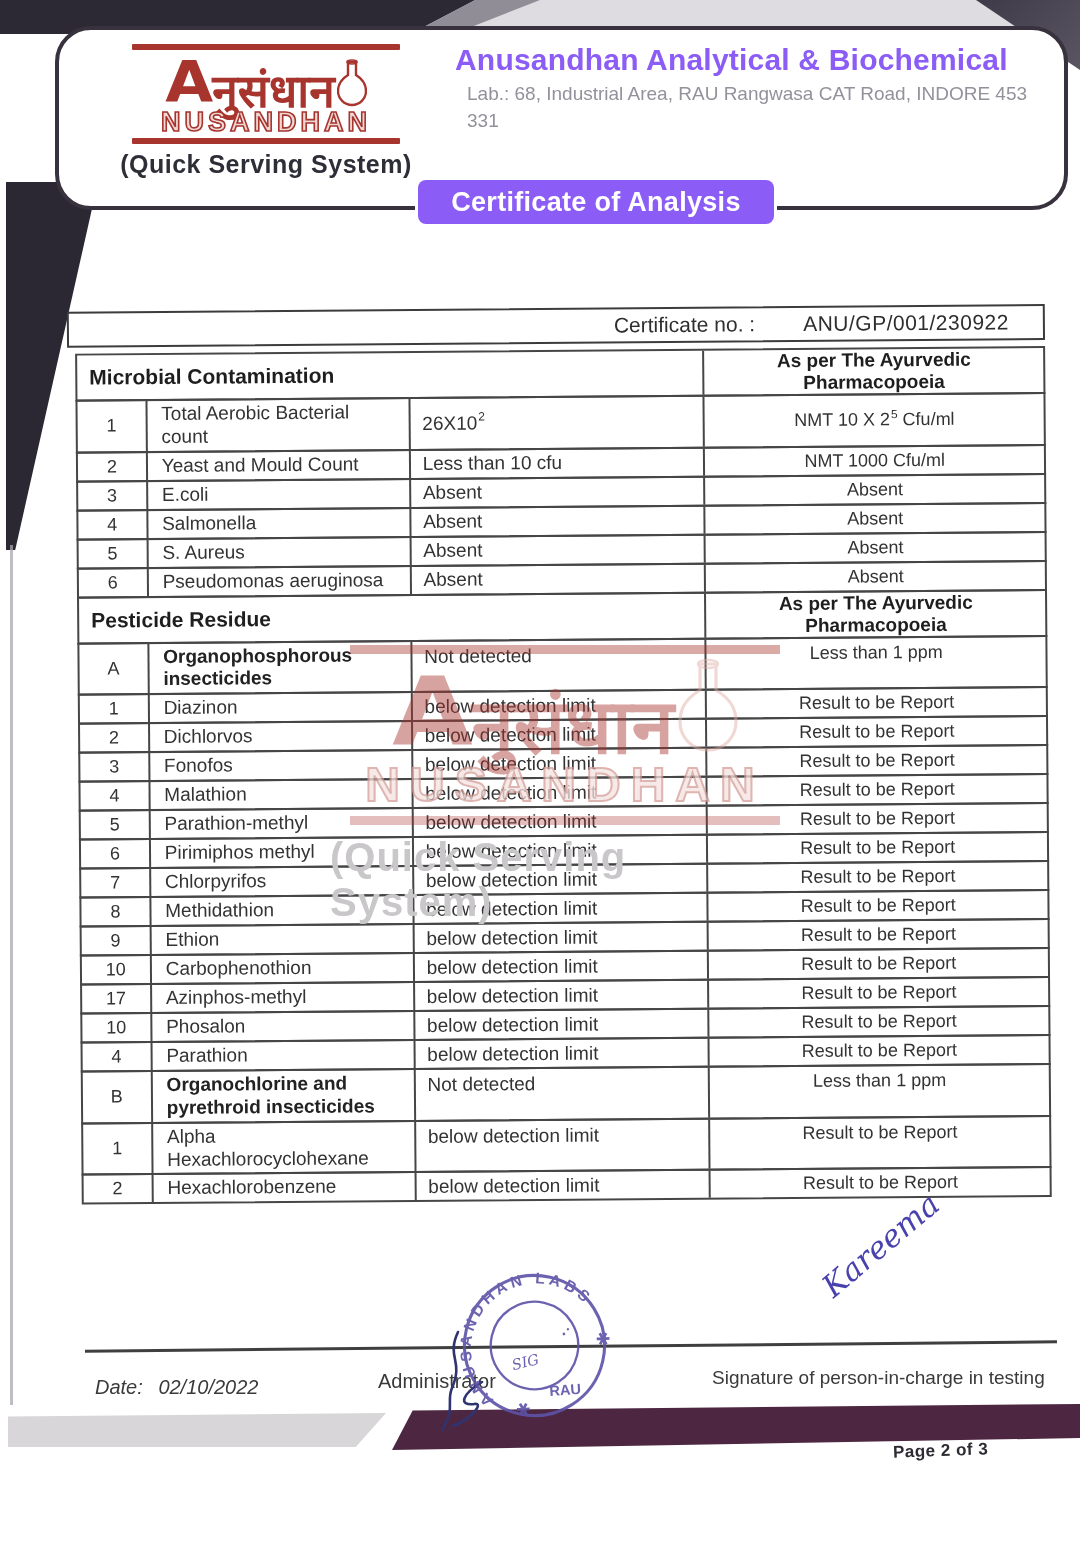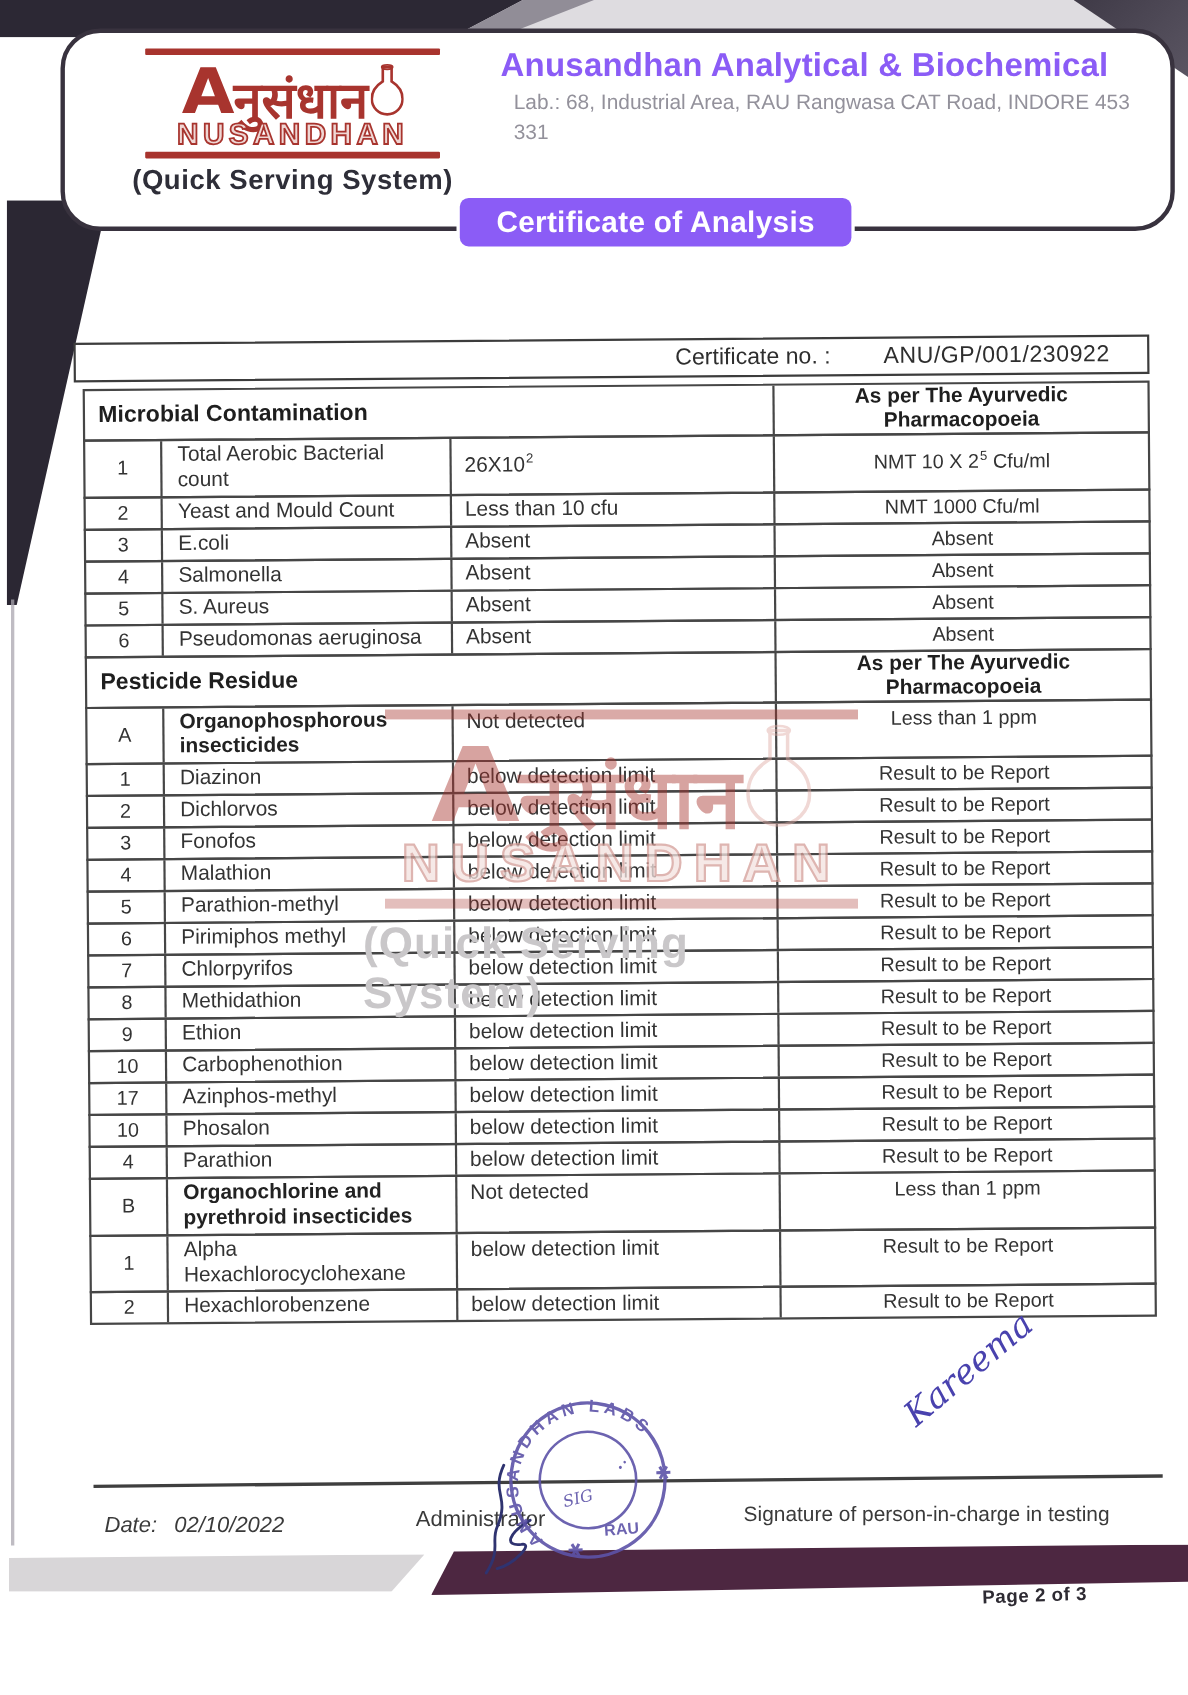--- a/index.html
+++ b/index.html
@@ -77,21 +77,21 @@
   .wm-latin{font-size:48px;font-weight:bold;letter-spacing:10px;color:#f3e2df;
             -webkit-text-stroke:2px #d49d97;margin-top:-8px;opacity:.75;}
   .wm-bar2{width:430px;height:9px;background:#a8342e;opacity:.32;margin-top:4px;}
   .wm-tagline{font-size:40px;font-weight:bold;color:#c9c7c9;margin-top:10px;letter-spacing:1px;}
 
   
   .sig-line{position:absolute;left:85px;top:1345px;width:972px;height:3px;background:#3f3f3f;
             transform:rotate(-0.55deg);z-index:2;}
   .date-block{position:absolute;left:95px;top:1376px;font-size:20px;color:#3a3a3a;z-index:2;font-style:italic;}
   .admin-label{position:absolute;left:378px;top:1370px;font-size:20px;color:#3a3a3a;z-index:2;}
-  .sig-caption{position:absolute;left:676px;top:1367px;font-size:19px;color:#3a3a3a;z-index:4;}
+  .sig-caption{position:absolute;left:712px;top:1367px;font-size:19px;color:#3a3a3a;z-index:4;}
   .sig-script{position:absolute;left:838px;top:1268px;font-size:31px;font-style:italic;
               color:#4942ae;transform:rotate(-40deg);transform-origin:left bottom;z-index:4;
               font-family:"DejaVu Serif",serif;}
   .stamp{position:absolute;left:447px;top:1258px;width:175px;height:175px;z-index:5;opacity:.9;}
   .scribble{position:absolute;left:412px;top:1330px;width:90px;height:115px;z-index:5;}
 
   .band-gray{position:absolute;left:8px;top:1413px;width:378px;height:34px;background:#d8d6d8;
              clip-path:polygon(0 10%,100% 0,92% 100%,0 100%);z-index:1;}
   .band-plum{position:absolute;left:392px;top:1404px;width:688px;height:46px;background:#4d2741;
              clip-path:polygon(3% 14%,100% 0,100% 74%,0 100%);z-index:1;}

